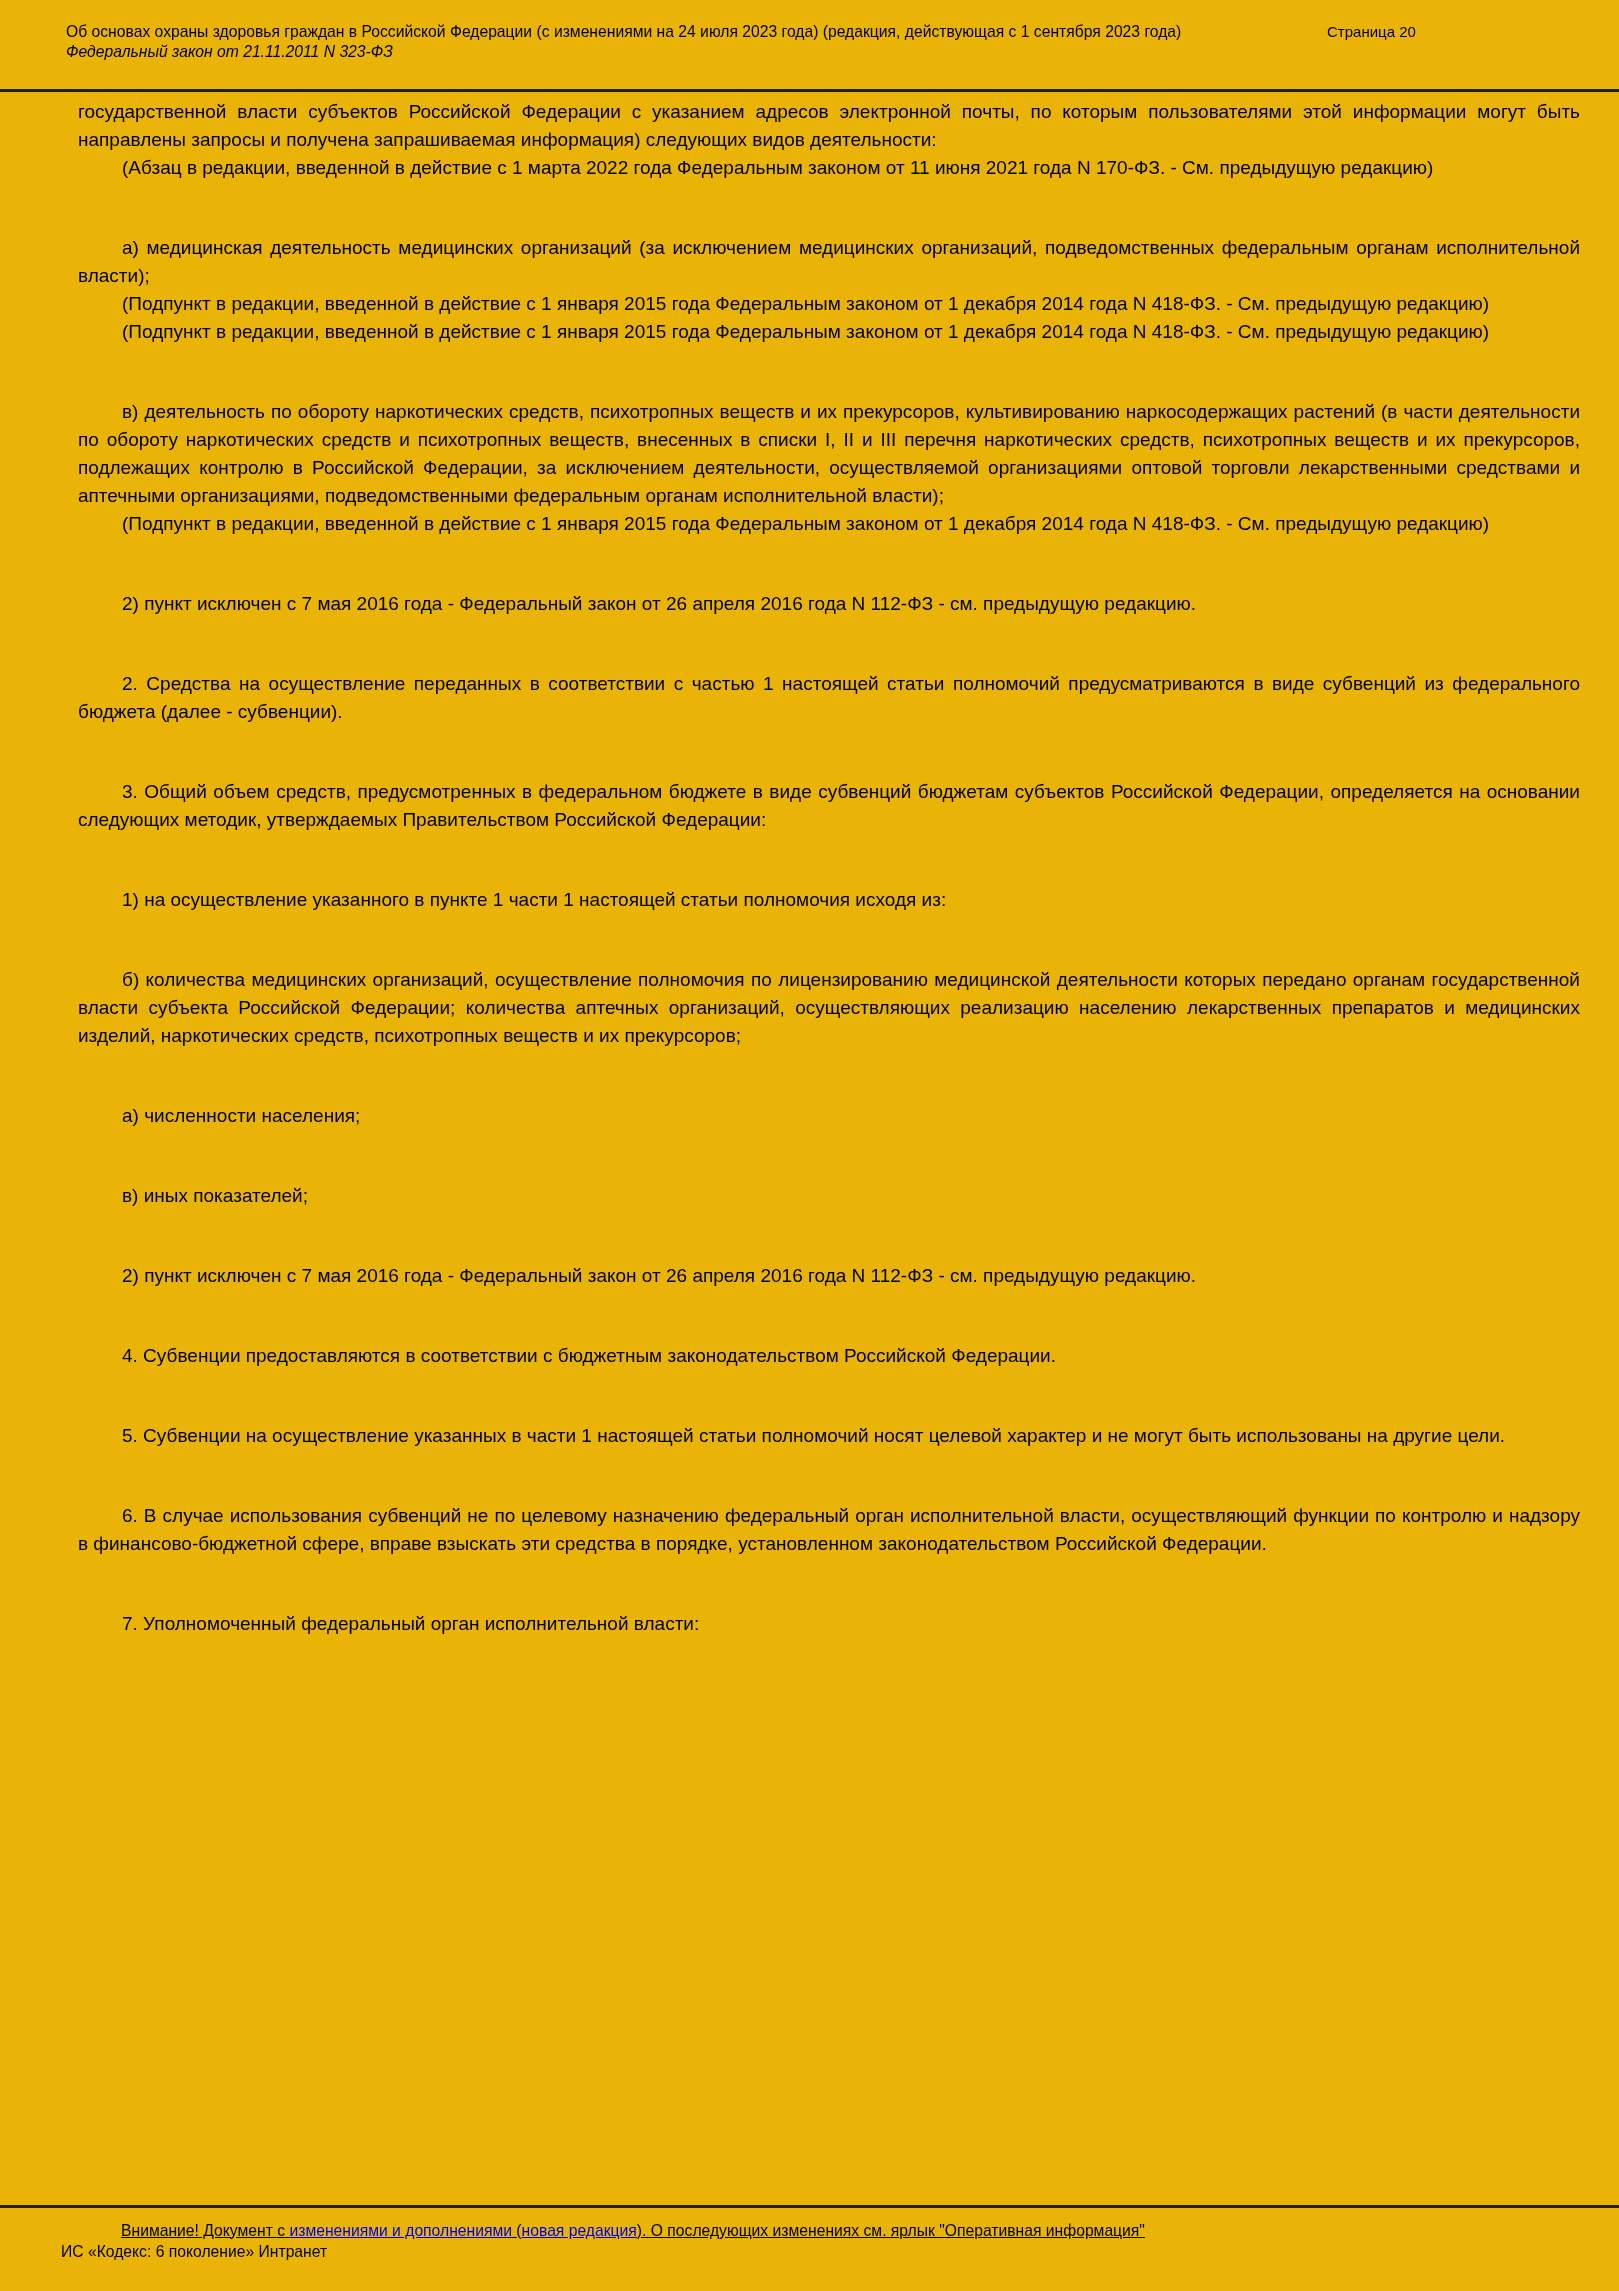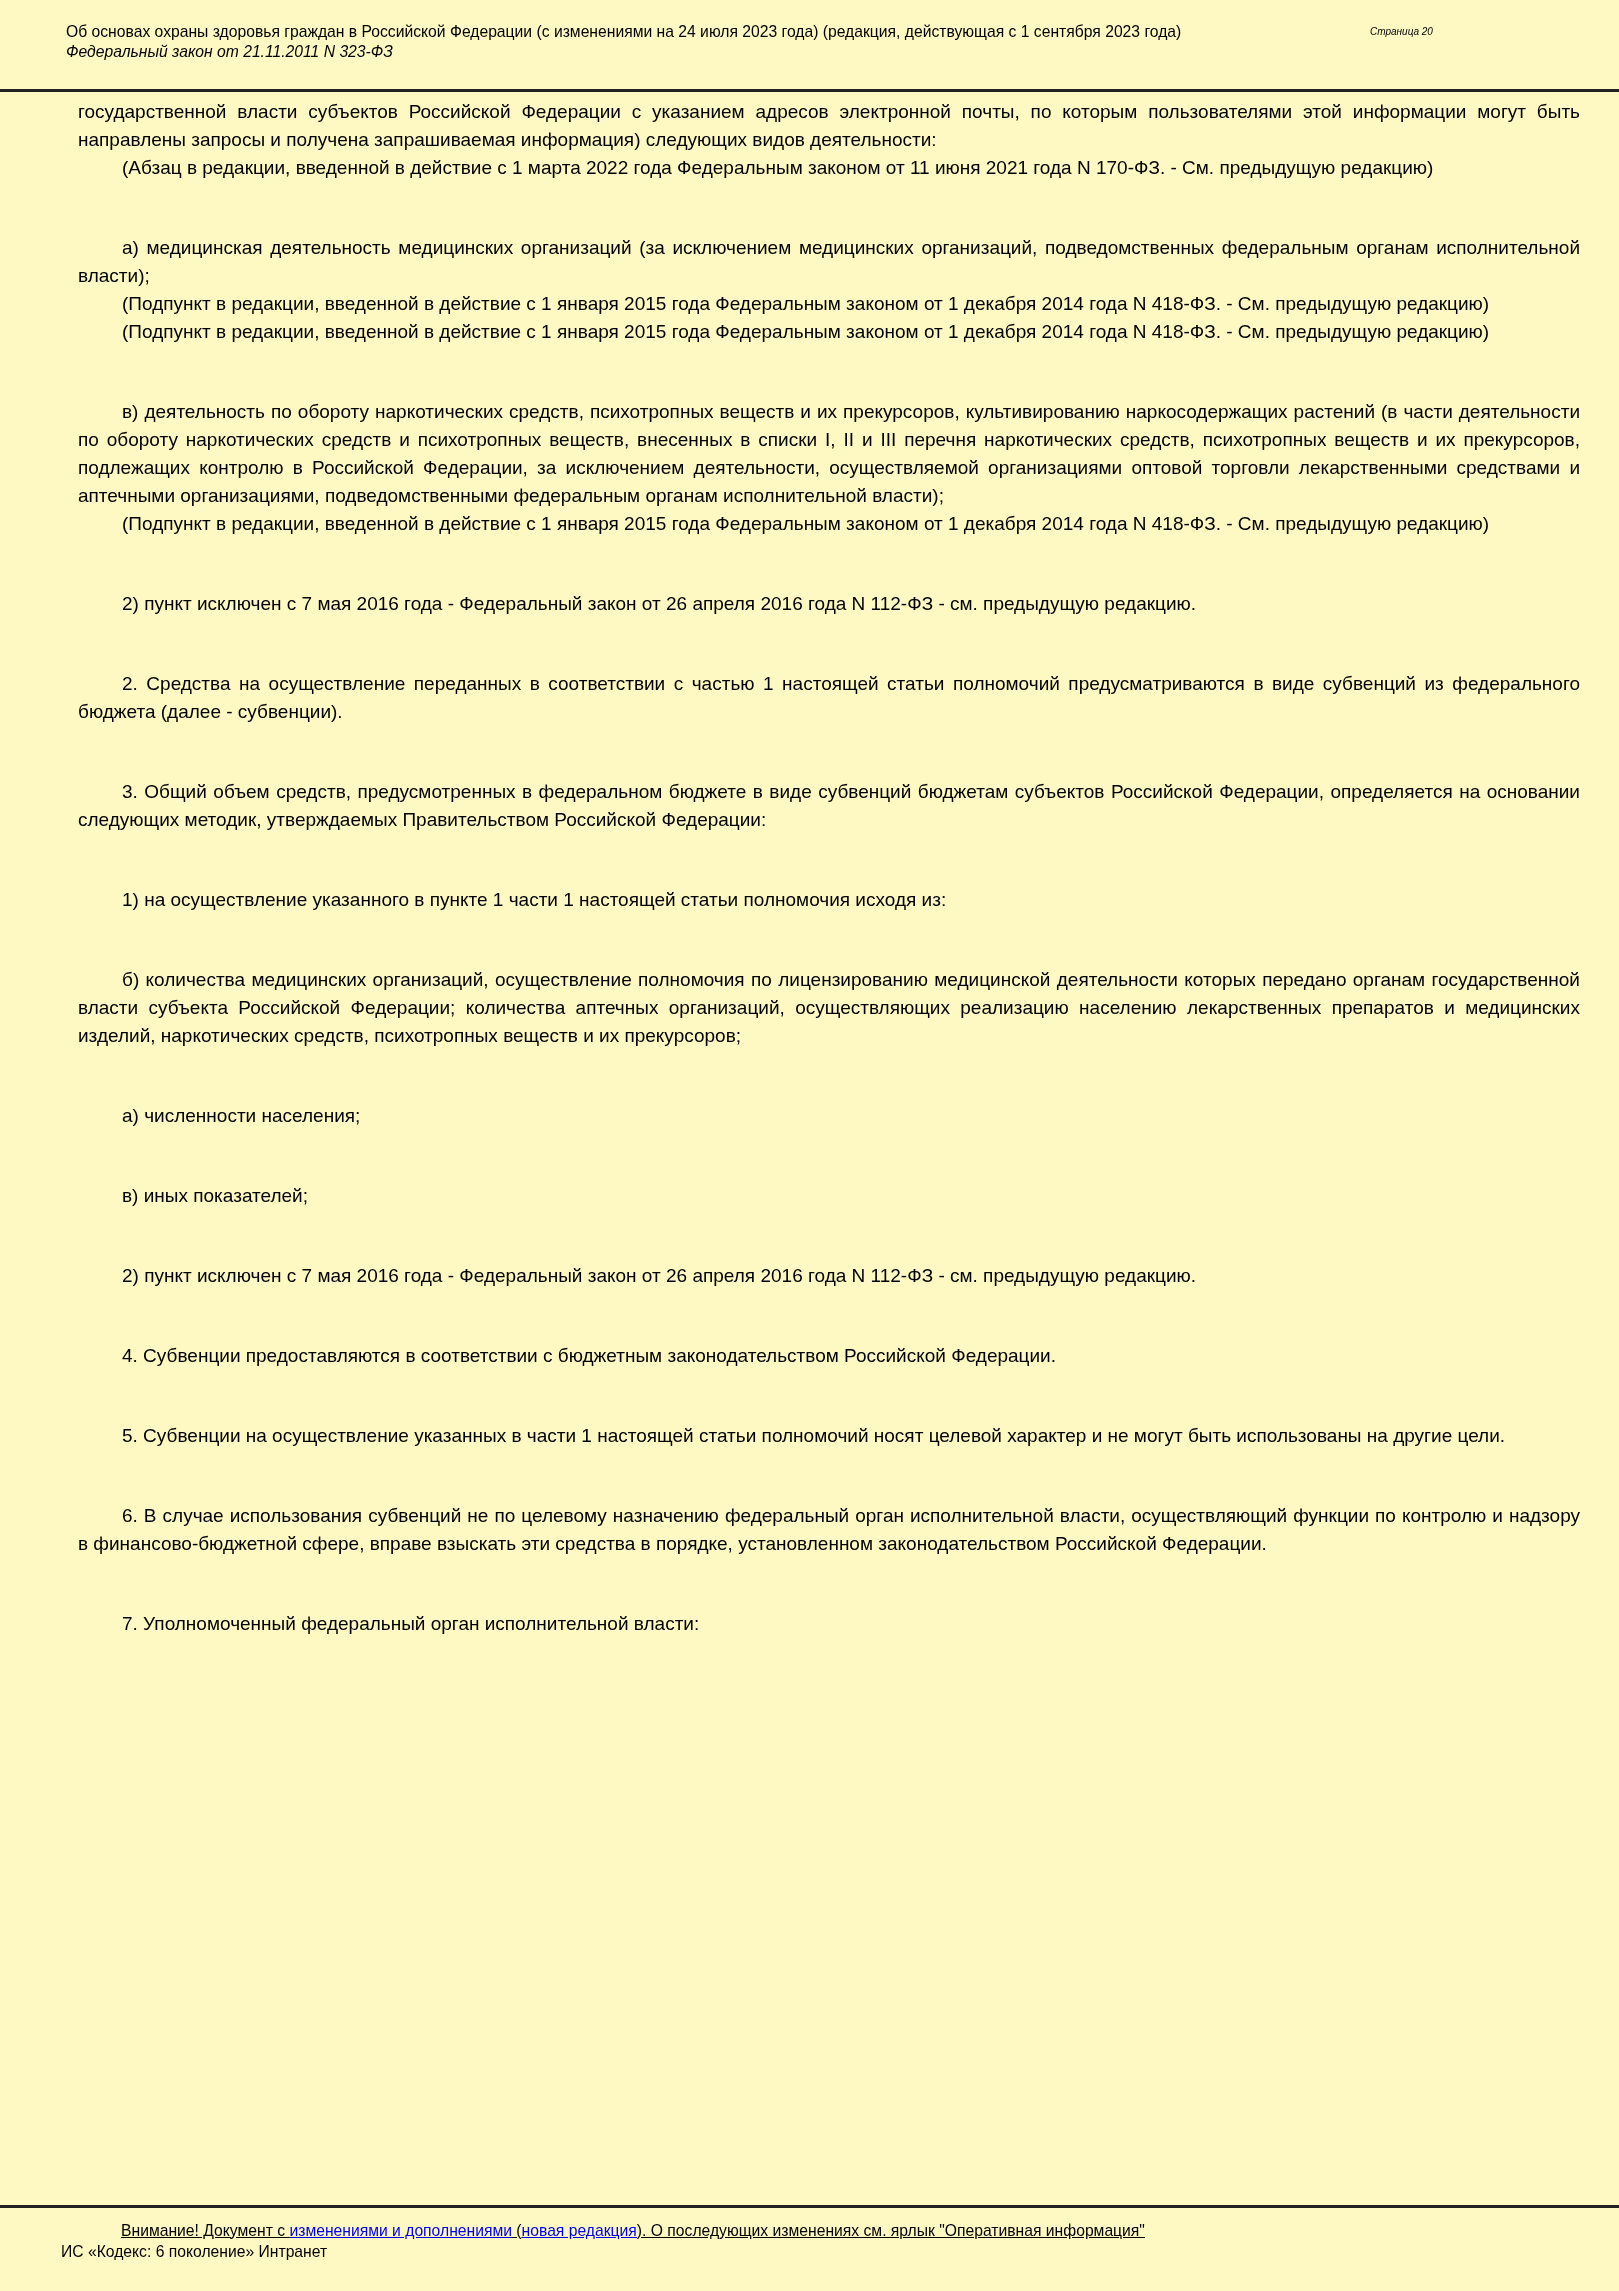--- a/index.html
+++ b/index.html
@@ -1,39 +1,38 @@
 <!DOCTYPE html>
 <html><head>
 <meta charset="utf-8">
 <style>
   html, body { margin: 0; padding: 0; background: #ffffff; }
   .page {
     position: relative;
     width: 1619px;
     height: 2292px;
-    background: #fef9c3;
+    background: #eab308;
     overflow: hidden;
     font-family: "Liberation Sans", sans-serif;
     color: #000000;
   }
   
   .header {
     padding: 21.6px 0 0 66px;
     font-size: 15.7px;
     line-height: 20.6px;
   }
   .header-title { width: 1117px; }
   .header-subtitle { font-style: italic; }
   .page-number {
     position: absolute;
     top: 21.6px;
-    left: 1370px;
-    font-size: 10px;
+    left: 1327px;
+    font-size: 15px;
     line-height: 20.6px;
-    font-style: italic;
   }
   .divider {
     height: 2.9px;
     background: #222222;
     width: 100%;
   }
   .header-divider { margin-top: 26.5px; }
   
   .doc-body {
     padding: 6px 39px 0 78px;

